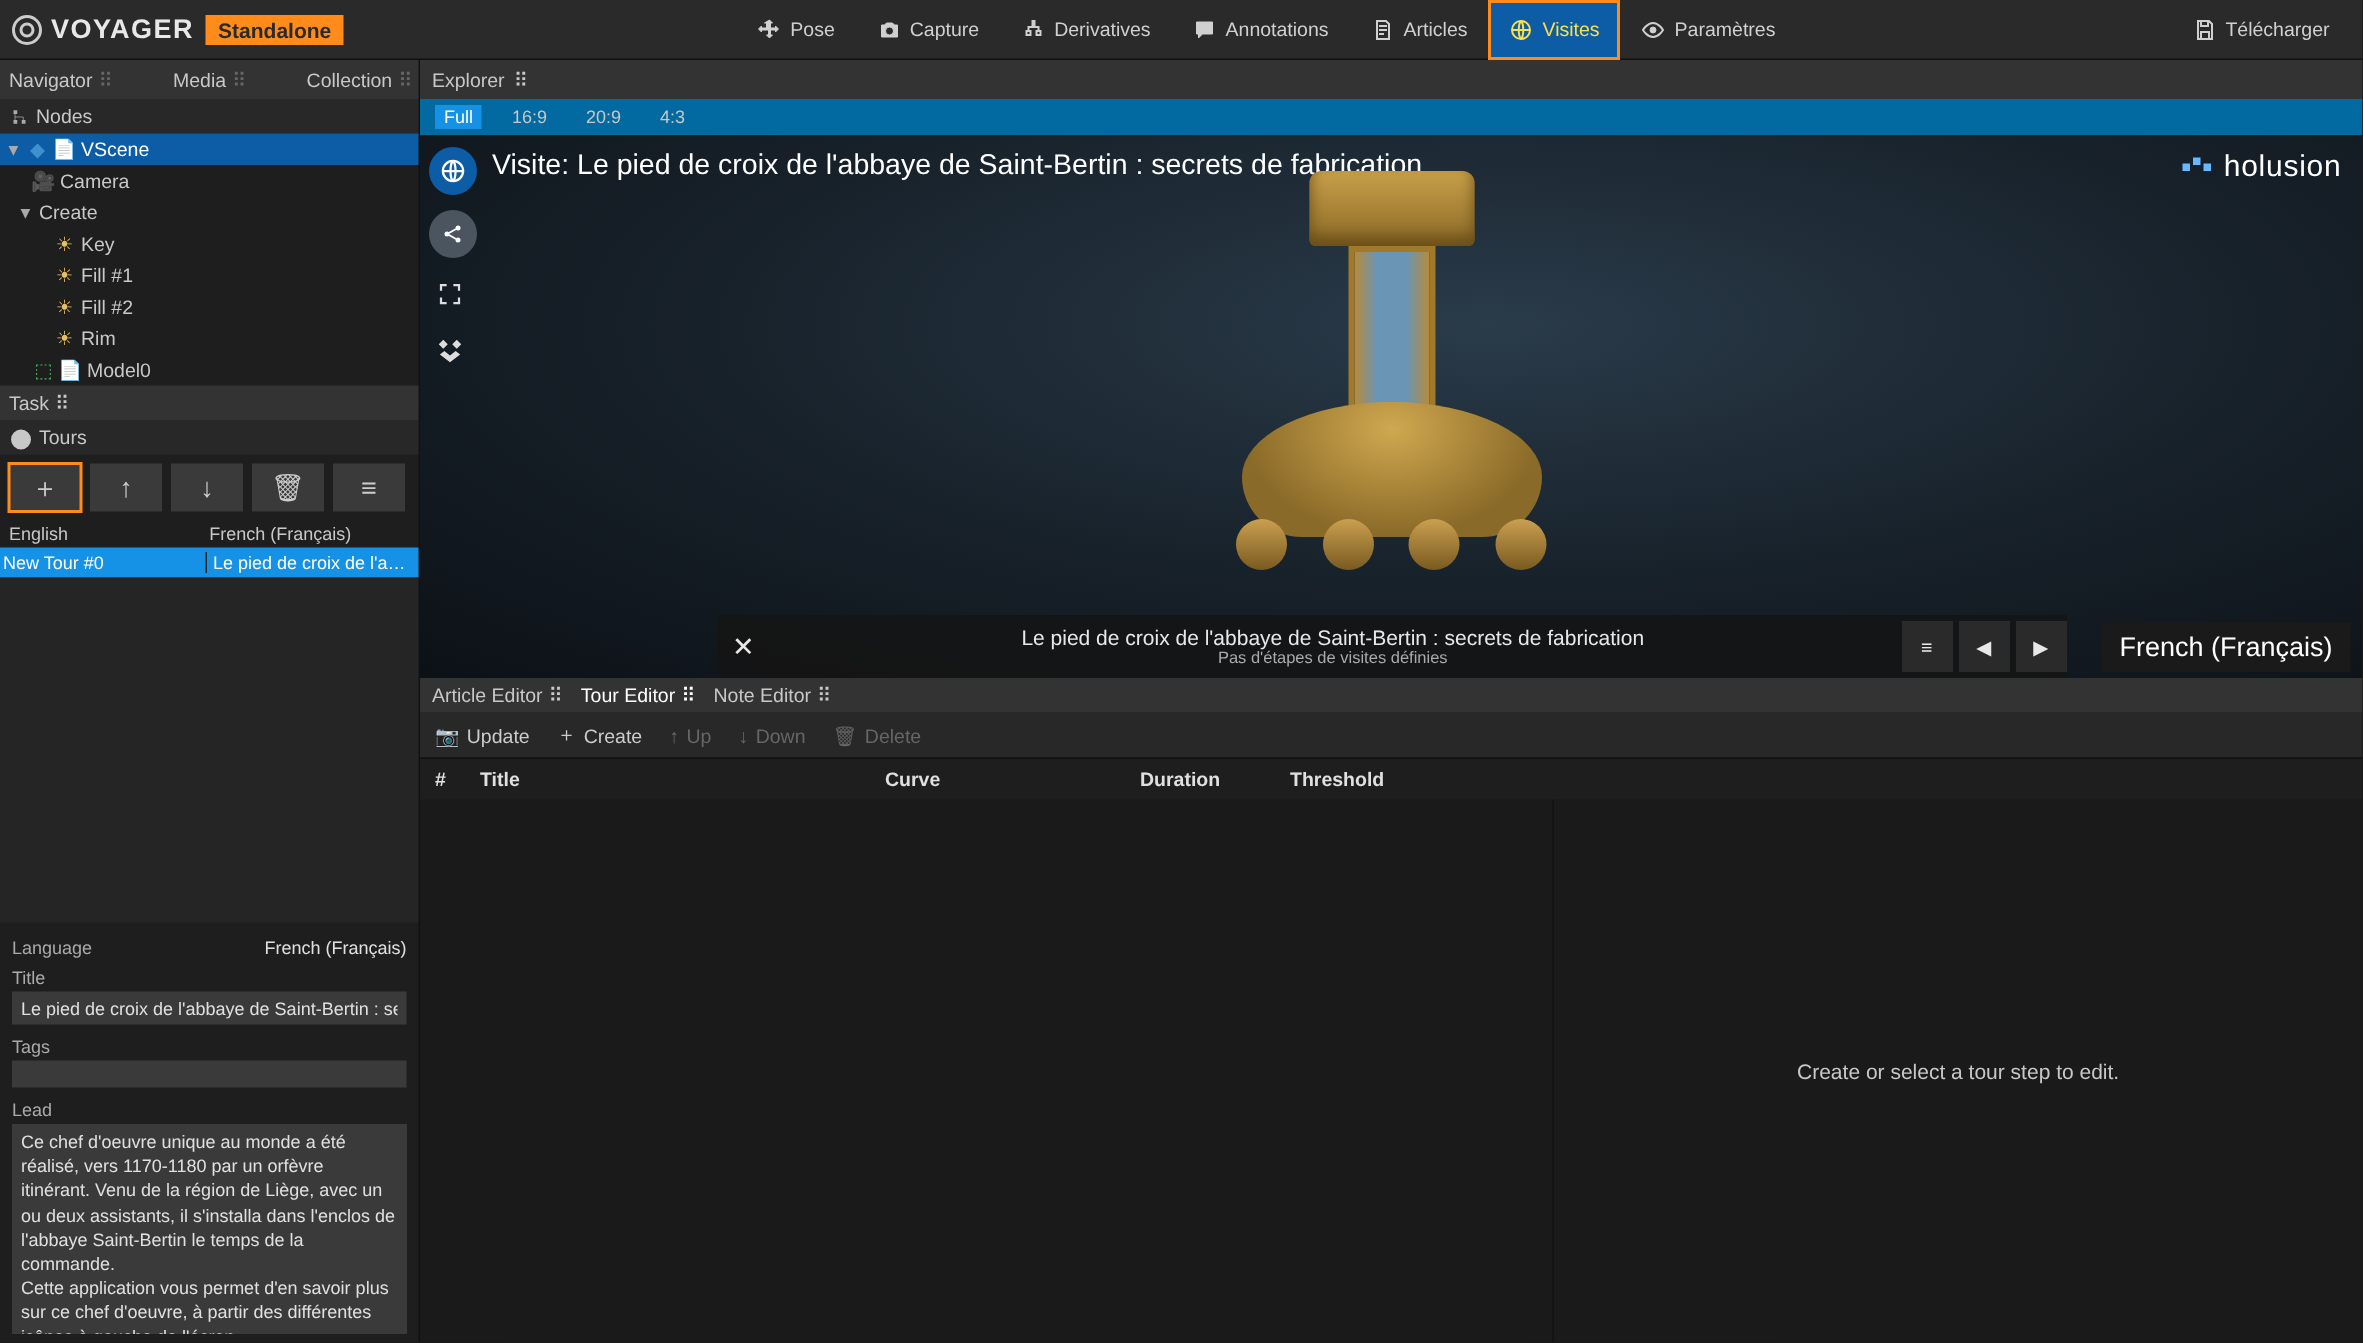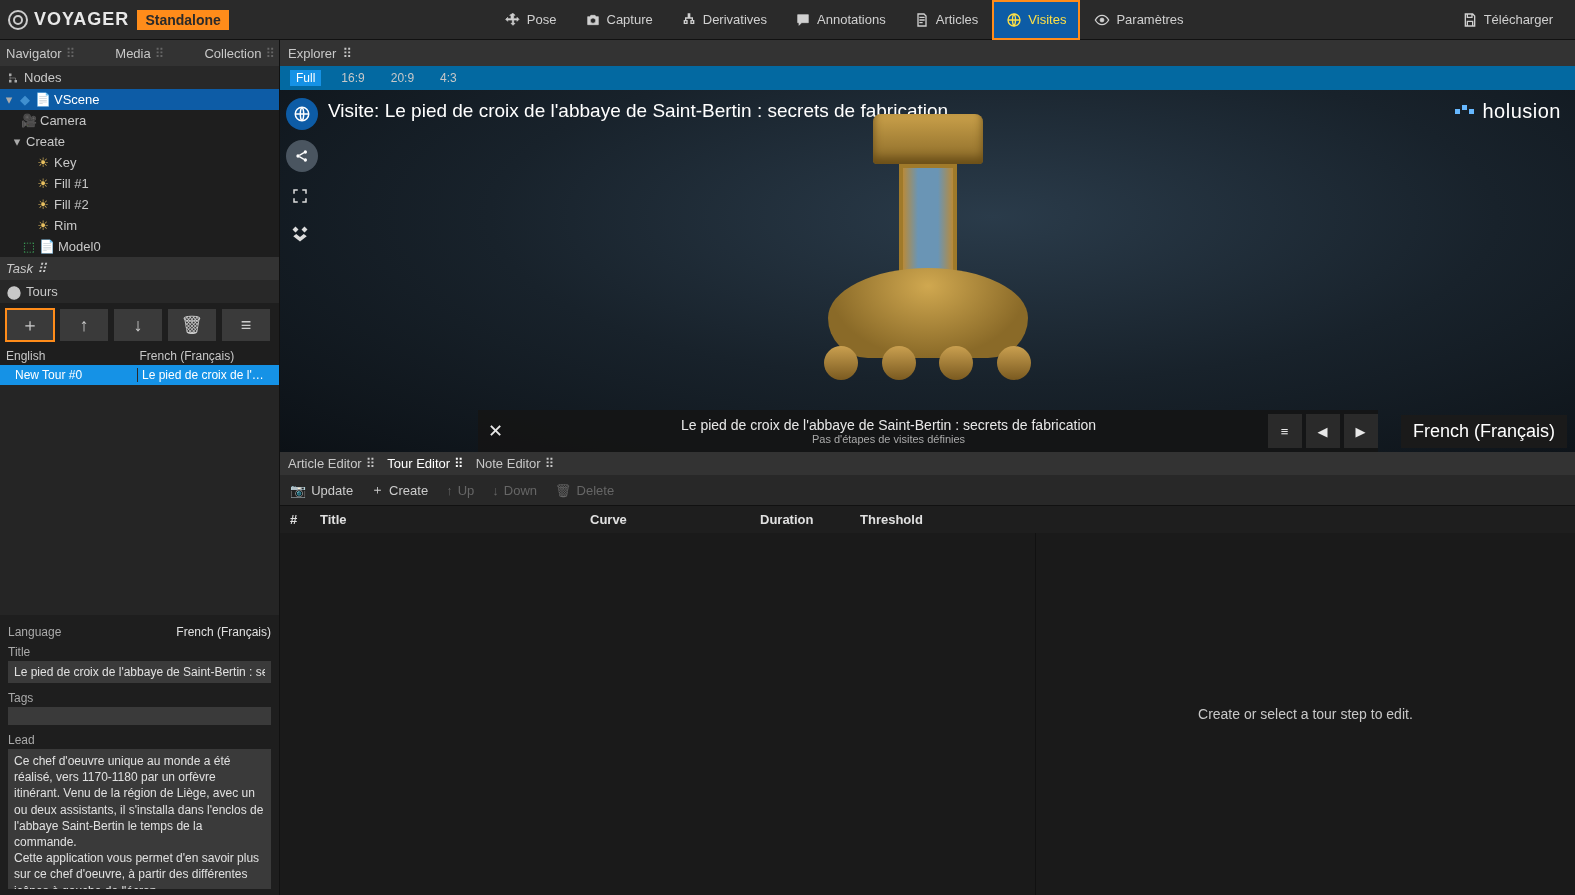--- a/index.html
+++ b/index.html
@@ -60,31 +60,31 @@
 .tree-row { display: flex; align-items: center; gap: 4px; padding: 2px 4px; height: 21px; cursor: pointer; }
 .tree-row.sel { background: #0d5ca6; color: #fff; }
 .tree-row .caret { width: 10px; text-align: center; color: #aaa; }
 .tree-row .sp { display: inline-block; }
 .ticon { width:14px;height:14px;display:inline-flex;align-items:center;justify-content:center; }
 .sun { color: #e8c060; }
 .cam { color: #d04030; }
 .scene { color: #4090d0; }
 .model { color: #40b060; }
 
-.task-head { background: #333; padding: 4px 6px; display:flex;align-items:center;gap:4px;font-style:italic; }
+.task-head { background: #333; padding: 4px 6px; display:flex;align-items:center;gap:4px; }
 .tours-head { padding: 4px 6px; background: #282828; display:flex;align-items:center;gap:6px;}
 .btnrow { display: flex; gap: 6px; padding: 6px; }
 .ibtn {
   width: 48px; height: 32px; background: #3a3a3a; display:flex;align-items:center;justify-content:center;
   cursor:pointer; color:#ccc; font-size:18px;
 }
 .ibtn.hl { outline: 2px solid #ff8c1a; outline-offset: -1px; }
 .tour-table-head { display:flex; padding: 2px 6px; font-size:12px; }
 .tth-col { flex:1; }
-.tour-row { display:flex; background: #1592e6; color:#fff; padding:3px 15px; font-size:12px;}
+.tour-row { display:flex; background: #1592e6; color:#fff; padding:3px 2px; font-size:12px;}
 .tour-row > div { flex:1; overflow:hidden; white-space:nowrap; text-overflow:ellipsis; }
 .tour-row > div:first-child { border-right: 1px solid #2a2a2a; margin-right: 4px; }
 .tour-space { flex:1; background:#252525; min-height:100px;}
 .prop { padding: 6px 8px; display:flex; flex-direction:column; gap:2px; font-size:12px;}
 .prop-row { display:flex; justify-content:space-between; align-items:center; padding:4px 0;}
 .prop-label { color:#aaa; }
 .prop-val { color:#e0e0e0; }
 .textline {
   background:#3a3a3a; color:#e0e0e0; border:none; padding:4px 6px; width:100%; font-size:12px;
   font-family: inherit;

